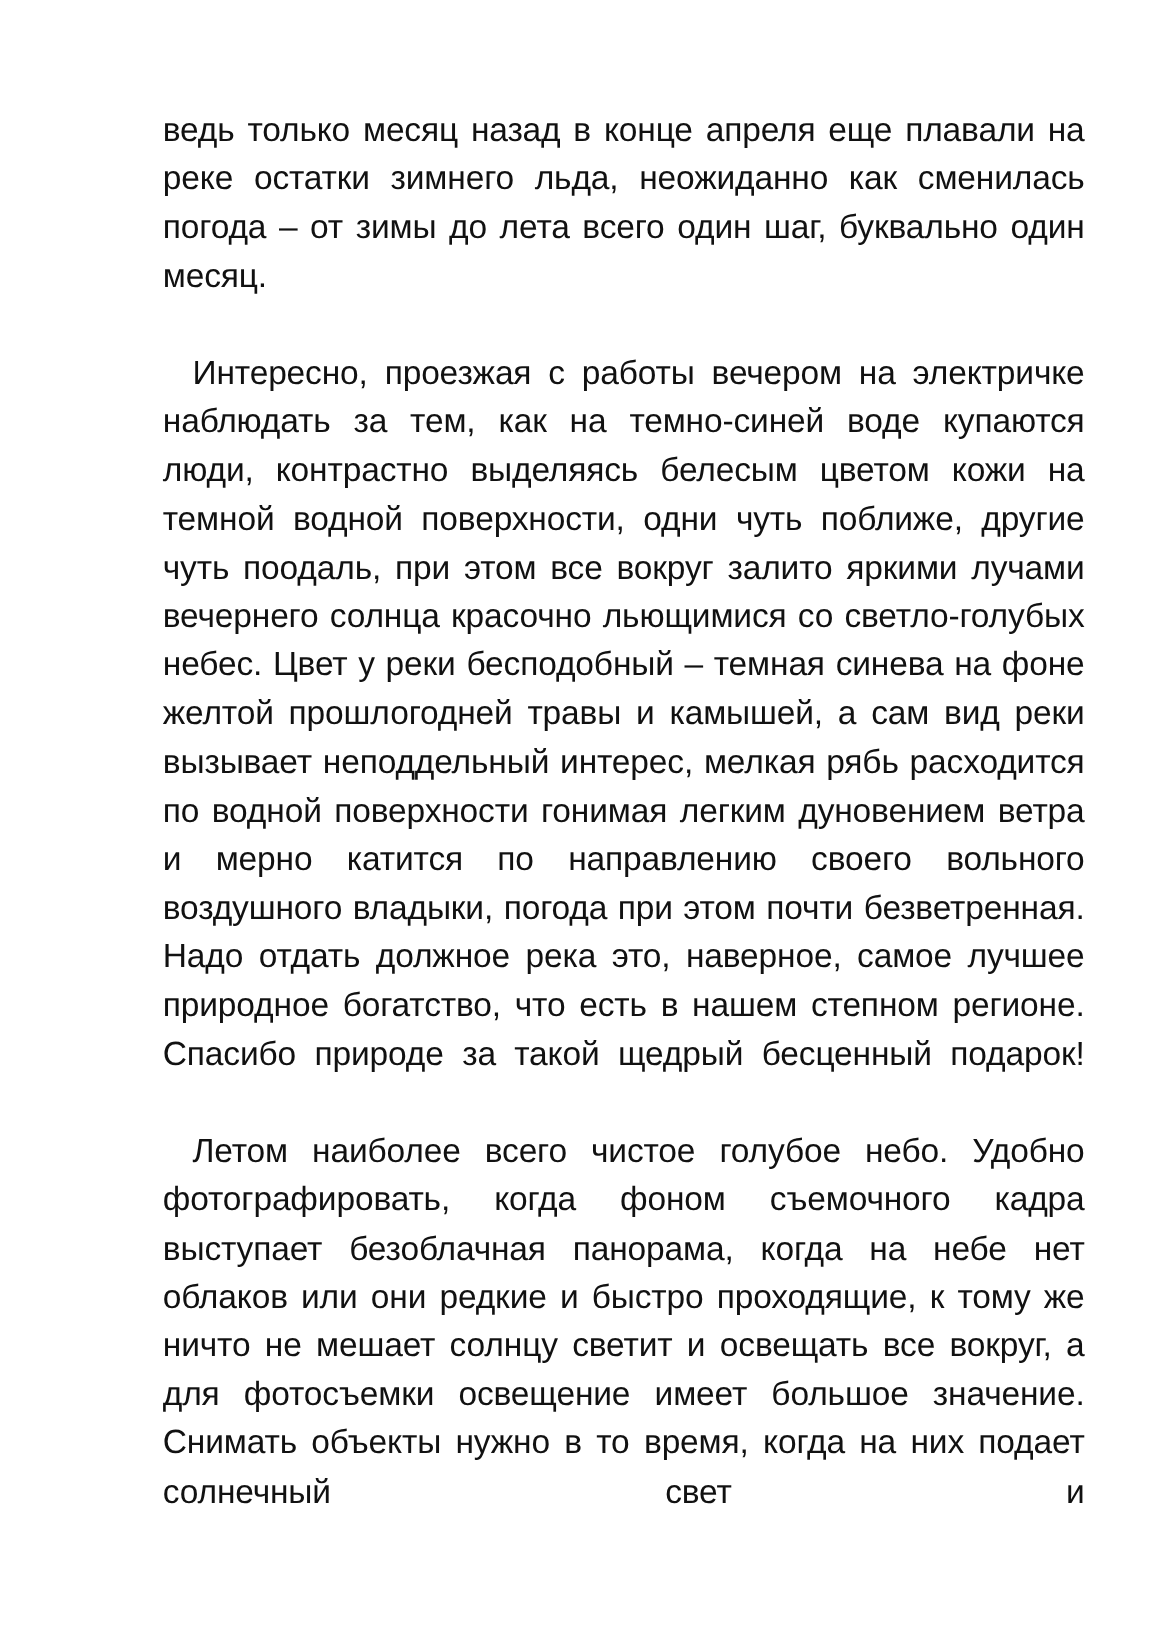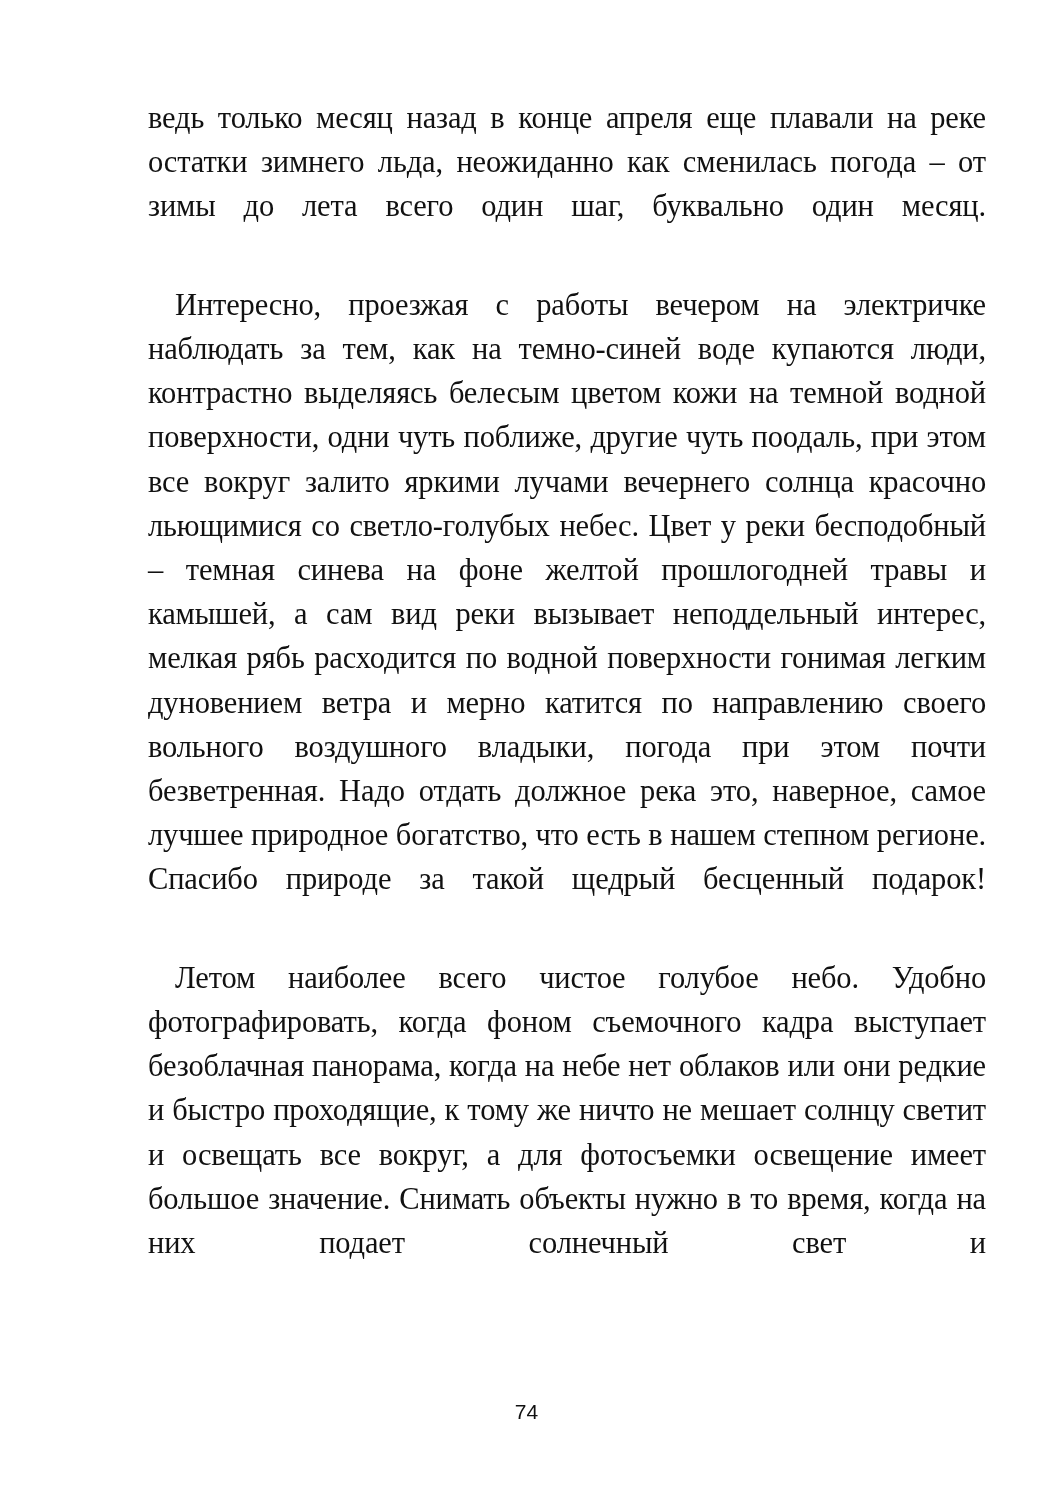--- a/index.html
+++ b/index.html
@@ -21,38 +21,37 @@
 
   .text-block {
     position: absolute;
     left: 148px;
     top: 96px;
     width: 838px;
   }
 
   .para {
     margin: 0;
-    font-family: Liberation Serif, serif;
+    font-family: Liberation Sans, sans-serif;
     font-size: 30.5px;
     line-height: 44.2px;
     color: #111111;
     text-align: justify;
     text-justify: inter-word;
     letter-spacing: -0.15px;
     word-spacing: 0px;
     -webkit-font-smoothing: antialiased;
   }
 
   .para + .para {
     margin-top: 0;
   }
 
   .para.indent {
     text-indent: 27px;
-    margin-top: 10px;
   }
 
   
   .para::after {
     content: "";
     display: inline-block;
     width: 100%;
   }
 
   .page-number {
@@ -75,15 +74,14 @@
 
     <p class="para">ведь только месяц назад в конце апреля еще плавали на реке остатки зимнего льда, неожиданно как сменилась погода – от зимы до лета всего один шаг, буквально один месяц.</p>
 
     <p class="para indent">Интересно, проезжая с работы вечером на электричке наблюдать за тем, как на темно-синей воде купаются люди, контрастно выделяясь белесым цветом кожи на темной водной поверхности, одни чуть поближе, другие чуть поодаль, при этом все вокруг залито яркими лучами вечернего солнца красочно льющимися со светло-голубых небес. Цвет у реки бесподобный – темная синева на фоне желтой прошлогодней травы и камышей, а сам вид реки вызывает неподдельный интерес, мелкая рябь расходится по водной поверхности гонимая легким дуновением ветра и мерно катится по направлению своего вольного воздушного владыки, погода при этом почти безветренная. Надо отдать должное река это, наверное, самое лучшее природное богатство, что есть в нашем степном регионе. Спасибо природе за такой щедрый бесценный подарок!</p>
 
 
     <p class="para indent">Летом наиболее всего чистое голубое небо. Удобно фотографировать, когда фоном съемочного кадра выступает безоблачная панорама, когда на небе нет облаков или они редкие и быстро проходящие, к тому же ничто не мешает солнцу светит и освещать все вокруг, а для фотосъемки освещение имеет большое значение. Снимать объекты нужно в то время, когда на них подает солнечный свет и</p>
 
   </div>
 
-  <div class="page-number">74</div>
 
 </div>
 
 </body></html>

